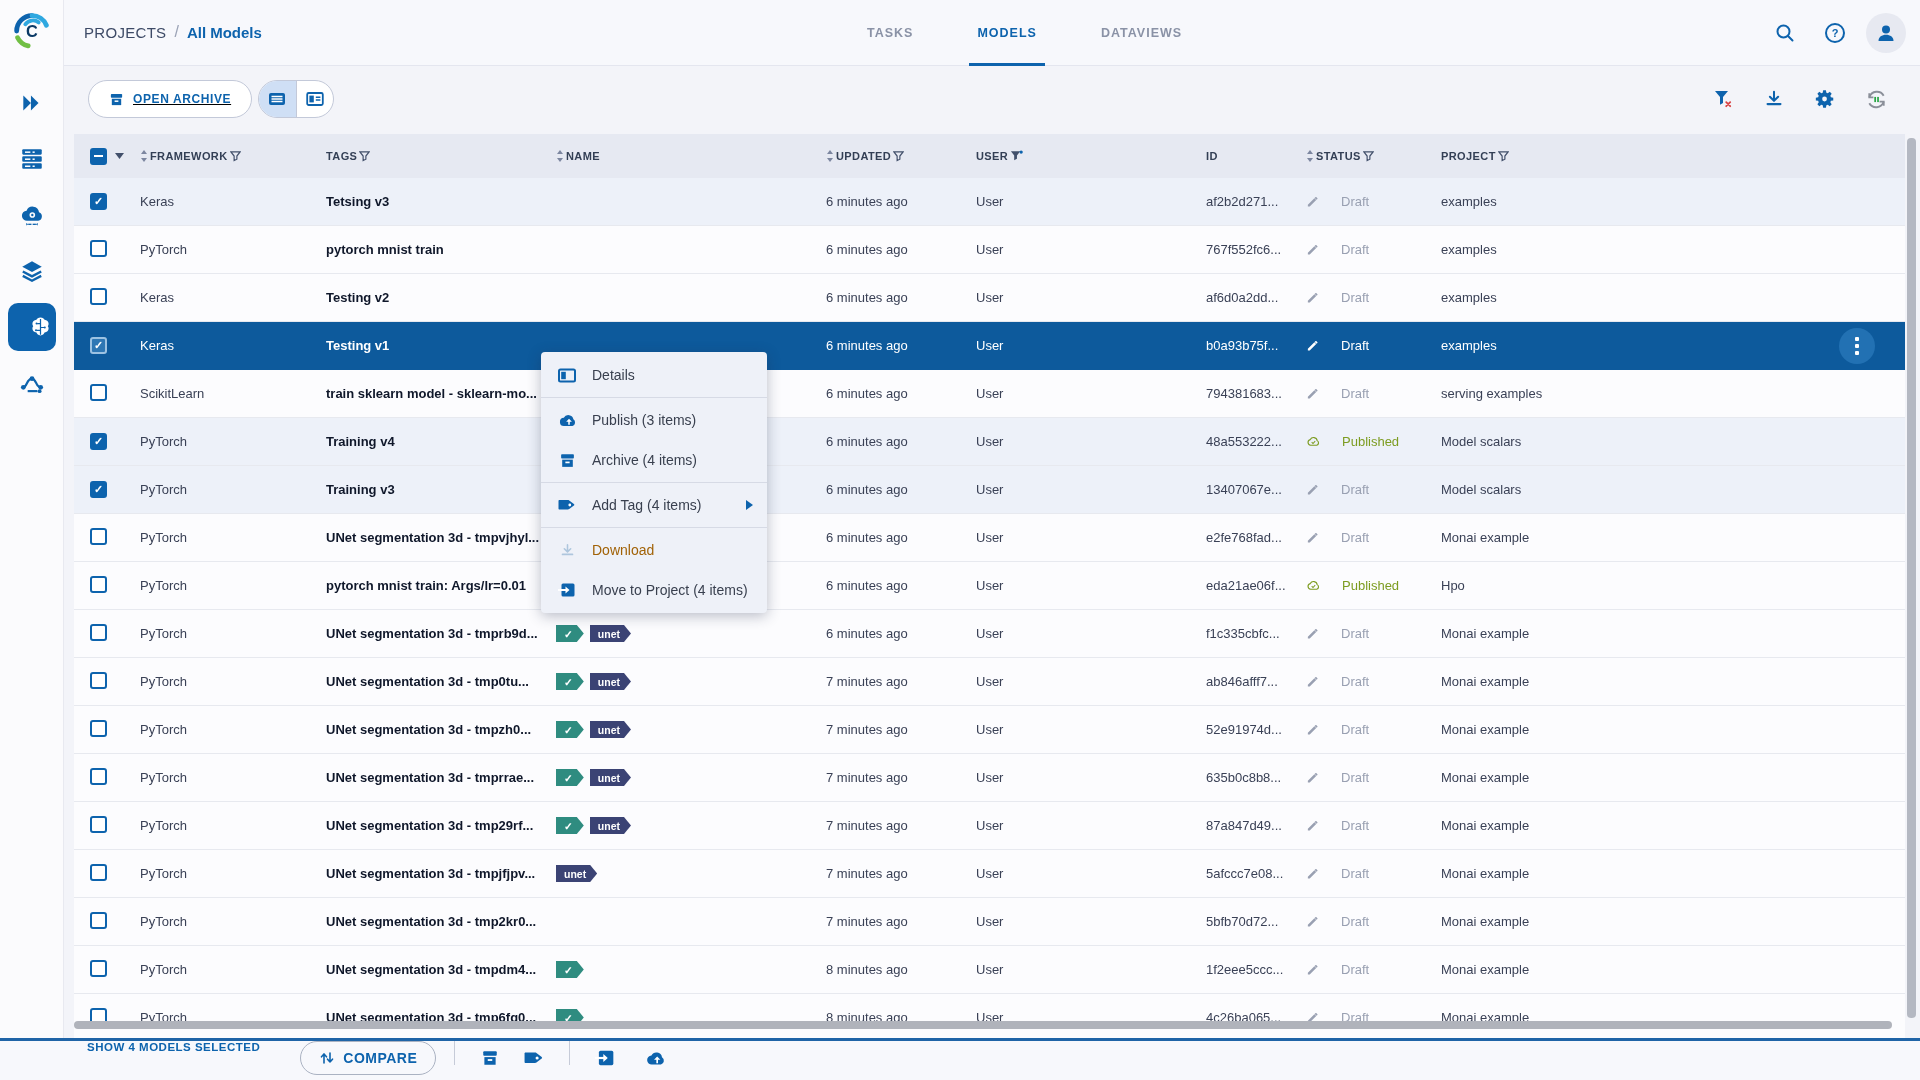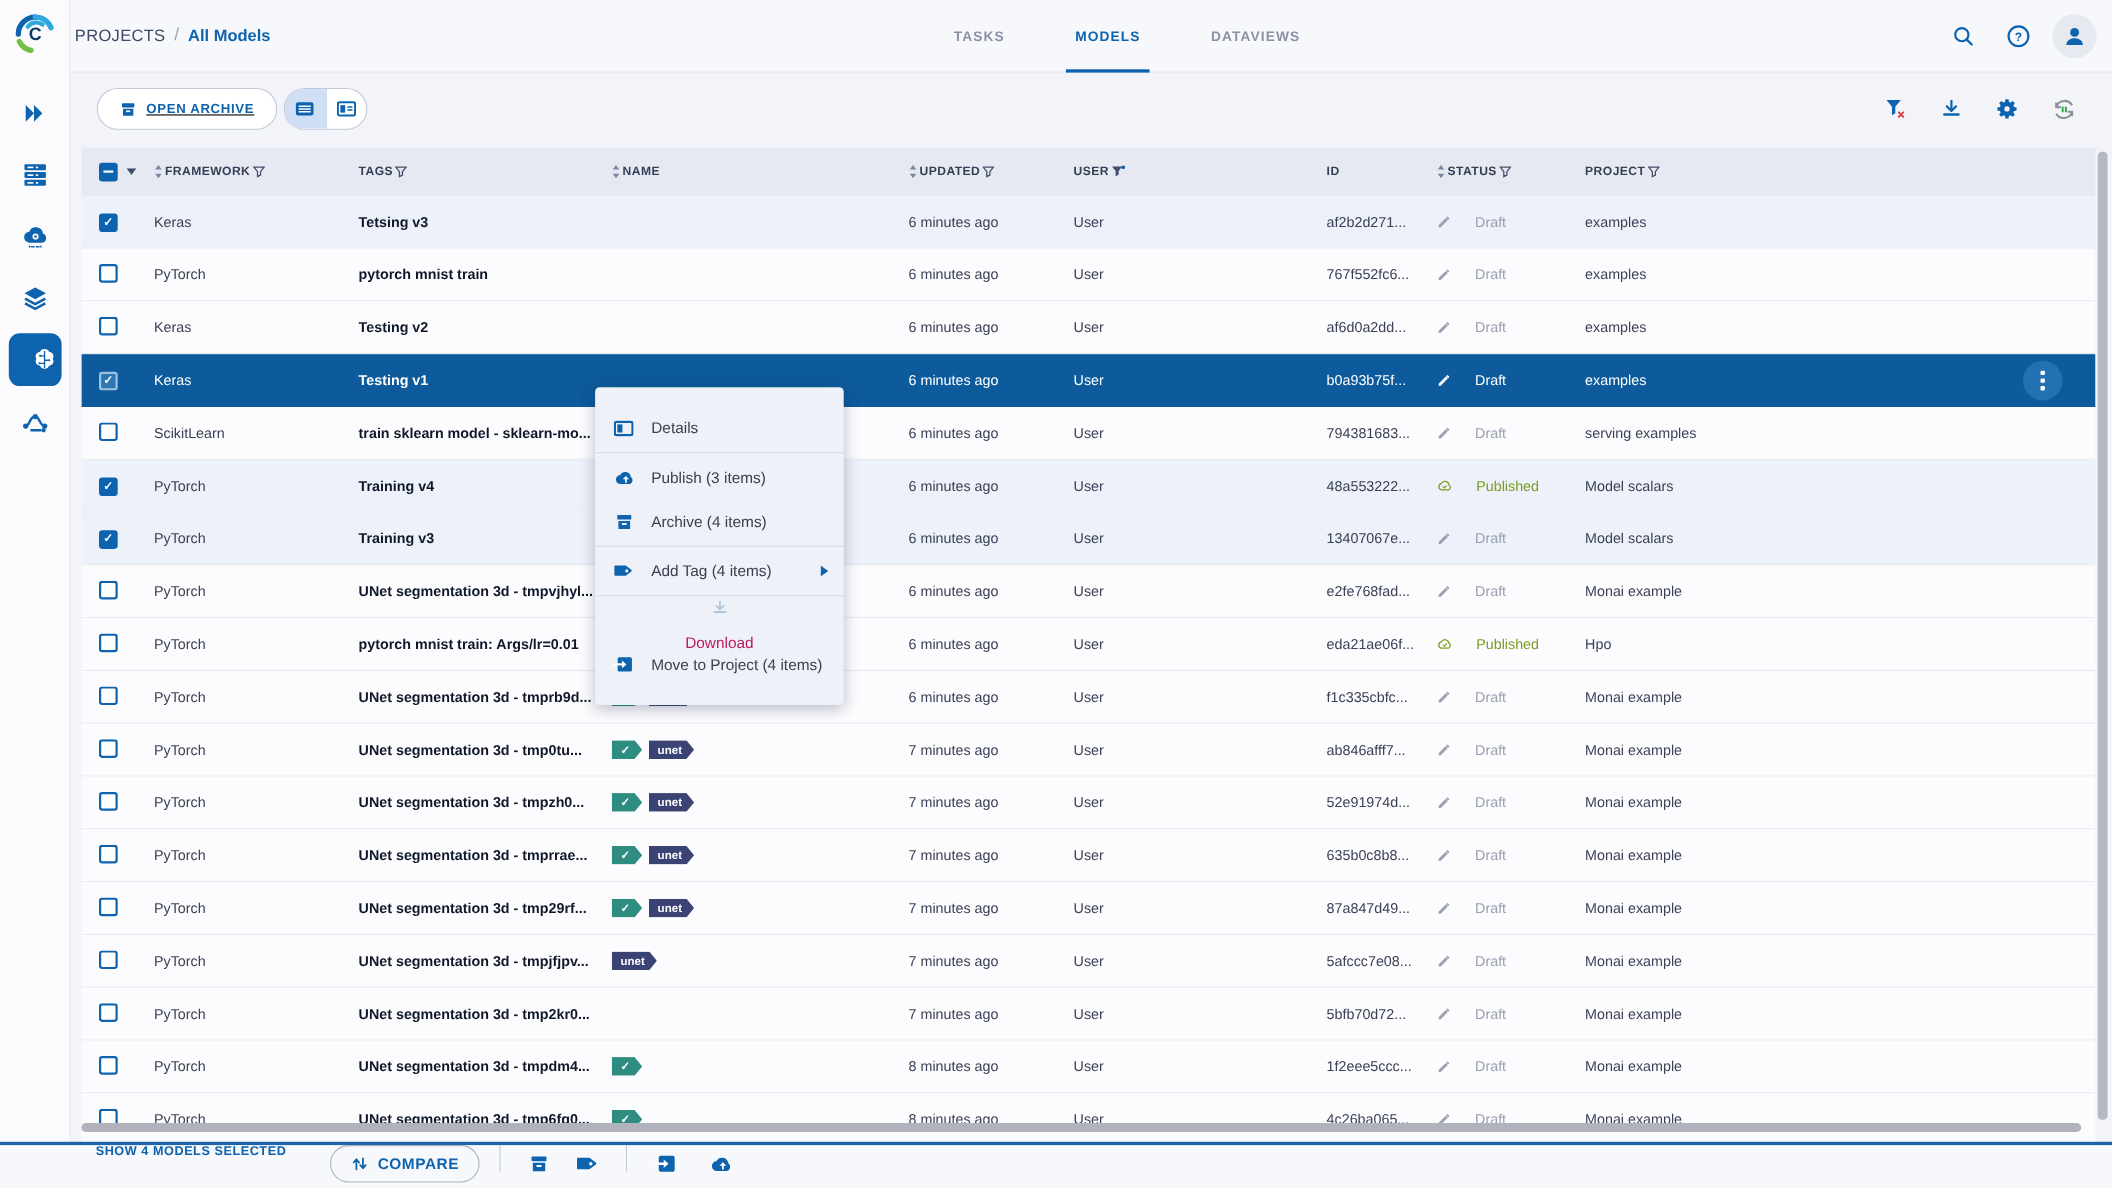--- a/index.html
+++ b/index.html
@@ -15,21 +15,21 @@
     background:#fbfbfd; border-right:1px solid #e8e9f0; z-index:70; }
   .logo { position:absolute; left:9px; top:8px; width:46px; height:46px; }
   .side-item { position:absolute; left:0; width:64px; height:48px;
     display:flex; align-items:center; justify-content:center; cursor:pointer; }
   .side-item svg { display:block; }
   .side-active-tile { position:absolute; left:8px; top:303px; width:48px; height:48px;
     background:#0d63ad; border-radius:10px; }
   
   .topbar { position:absolute; left:64px; right:0; top:0; height:66px;
     background:#f7f8fc; border-bottom:1px solid #e4e6ef; z-index:60; }
-  .breadcrumb { position:absolute; left:4px; top:23px; font-size:15px; display:flex; gap:8px; align-items:center;justify-content:flex-end;}
+  .breadcrumb { position:absolute; left:20px; top:23px; font-size:15px; display:flex; gap:8px; align-items:center;justify-content:flex-end;}
   .bc-root { color:#3d4a66; font-weight:500; letter-spacing:.3px;}
   .bc-sep { color:#9aa2b5; font-weight:400; font-size:16px;}
   .bc-current { color:#0d63ad; font-weight:700; }
   .tabs { position:absolute; left:795px; top:0; height:66px; display:flex; gap:48px; align-items:center;}
   .tab { font-size:12.5px; font-weight:700; letter-spacing:1px; color:#8a92a6;
     height:66px; display:flex; align-items:center; padding:0 8px; cursor:pointer; position:relative;}
   .tab.active { color:#0d63ad; }
   .tab.active::after { content:""; position:absolute; left:0; right:0; bottom:0; height:3px; background:#0d63ad;}
   .top-icons { position:absolute; right:14px; top:0; height:66px; display:flex; align-items:center; gap:12px;}
   .icon-btn { width:38px; height:38px; display:flex; align-items:center; justify-content:center;
@@ -89,25 +89,25 @@
   
   .kebab { display:none; position:absolute; right:30px; top:6px; width:36px; height:36px; border:none;
     border-radius:50%; background:#2271b3; cursor:pointer; align-items:center; justify-content:center;
     flex-direction:column; gap:3px;}
   .row.active .kebab { display:flex; }
   .kebab i { width:4px; height:4px; border-radius:1px; background:#fff; display:block;}
   
   .sort svg, .funnel { flex:0 0 auto; }
   
   .ctx-menu { position:absolute; left:541px; top:352px; width:226px; background:#eef1f8;
-    border-radius:4px; box-shadow:0 3px 14px rgba(30,40,70,.3); z-index:80; padding:17px 0;}
+    border-radius:4px; box-shadow:0 3px 14px rgba(30,40,70,.3); z-index:80; padding:3px 0;}
   .ctx-item { height:40px; display:flex; align-items:center; gap:15px; padding:0 16px;
     font-size:14px; color:#39404f; cursor:pointer; position:relative;}
   .ctx-item .mi { width:20px; display:flex; justify-content:center;}
-  .ctx-item.disabled { color:#be185d; cursor:default;flex-direction:column;}
+  .ctx-item.disabled { color:#a16207; cursor:default;}
   .ctx-divider { height:1px; background:#d6dae5; margin:2px 0;}
   .submenu-arrow { position:absolute; right:14px; }
   
   .footer { position:absolute; left:0; bottom:0; right:0; height:42px; background:#f7f8fc;
     border-top:3px solid #1f64a7; z-index:90; display:flex; align-items:flex-start;margin-top:25px;}
   .footer-text { margin-left:87px; font-size:11.5px; font-weight:700; letter-spacing:.5px; color:#0d63ad;}
   .compare-btn { margin-left:40px; height:34px; border:1px solid #aab2c2; border-radius:17px; background:transparent;
     display:flex; align-items:center; gap:8px; padding:0 18px; cursor:pointer;}
   .compare-btn span { font-size:14px; font-weight:700; letter-spacing:.5px; color:#0d63ad;}
   .f-divider { width:1px; height:24px; background:#c6cbd8; margin:0 18px;}

